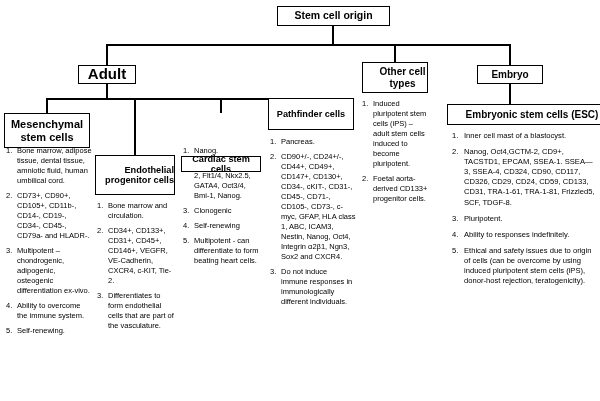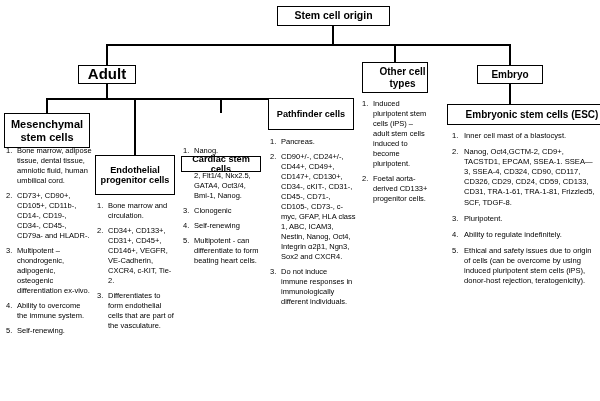--- a/index.html
+++ b/index.html
@@ -17,21 +17,21 @@
     display:flex;align-items:center;justify-content:center;
     text-align:center;font-weight:bold;line-height:1.12;
     z-index:3;
   }
   .box.b-root{left:277px;top:6px;width:113px;height:20px;font-size:10.5px;}
   .box.b-adult{left:78px;top:65px;width:58px;height:19px;font-size:15px;}
   .box.b-other{left:362px;top:62px;width:66px;height:31px;font-size:10px;padding-left:15px;}
   .box.b-embryo{left:477px;top:65px;width:66px;height:19px;font-size:10px;}
 
   .box.b-mesen{left:4px;top:113px;width:86px;height:35px;font-size:11px;}
-  .box.b-endo{left:95px;top:155px;width:80px;height:40px;font-size:9.2px;}
+  .box.b-endo{left:95px;top:155px;width:80px;height:40px;font-size:9.2px;text-align:right;}
   .box.b-cardiac{left:181px;top:113px;width:80px;height:16px;font-size:9.2px;margin-top:43px;}
   .box.b-path{left:268px;top:98px;width:86px;height:32px;font-size:9.2px;}
   .box.b-esc{left:447px;top:104px;width:170px;height:21px;font-size:10px;}
 
   
   .ln{position:absolute;background:#000;z-index:1;}
   .v{width:1.6px;}
   .h{height:1.6px;}
 
   
@@ -206,21 +206,21 @@
     <div class="li">
         <span class="num">2.</span>
         <span class="txt">Nanog, Oct4,GCTM-2, CD9+, TACSTD1, EPCAM, SSEA-1. SSEA—3, SSEA-4, CD324, CD90, CD117, CD326, CD29, CD24, CD59, CD133, CD31, TRA-1-61, TRA-1-81, Frizzled5, SCF, TDGF-8.</span>
       </div>
     <div class="li">
         <span class="num">3.</span>
         <span class="txt">Pluripotent.</span>
       </div>
     <div class="li">
         <span class="num">4.</span>
-        <span class="txt">Ability to regulate indefinitely.</span>
+        <span class="txt">Ability to responses indefinitely.</span>
       </div>
     <div class="li">
         <span class="num">5.</span>
         <span class="txt">Ethical and safety issues due to origin of cells (can be overcome by using induced pluripotent stem cells (iPS), donor-host rejection, teratogenicity).</span>
       </div>
   </div>
 
 </div>
 
 </body></html>

